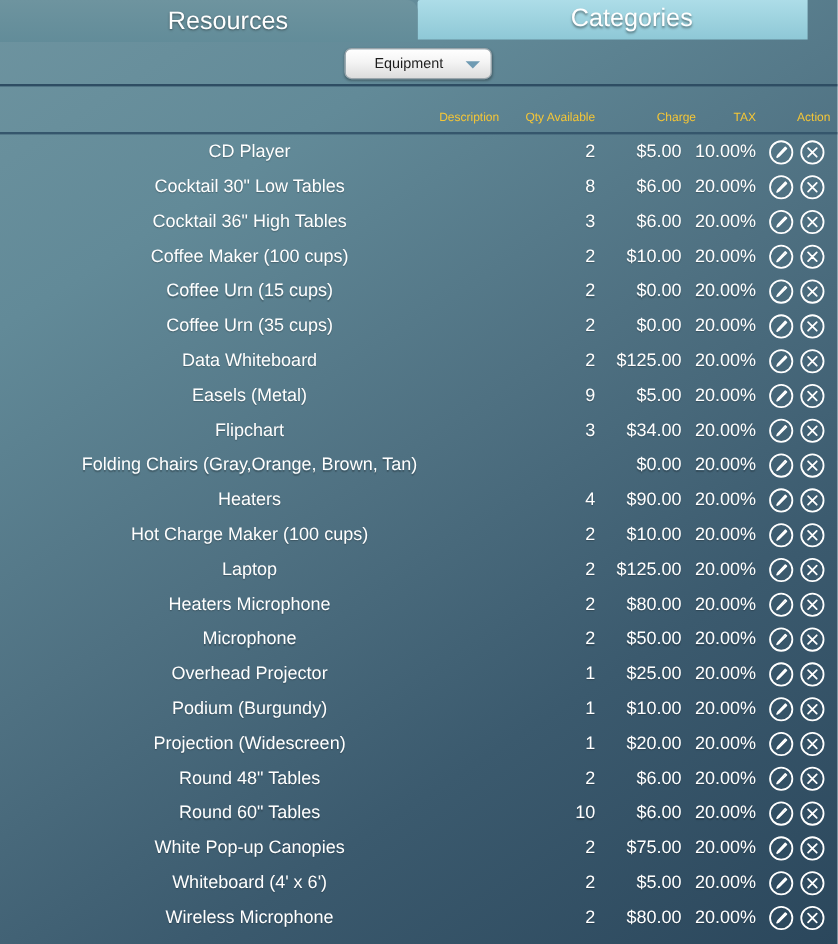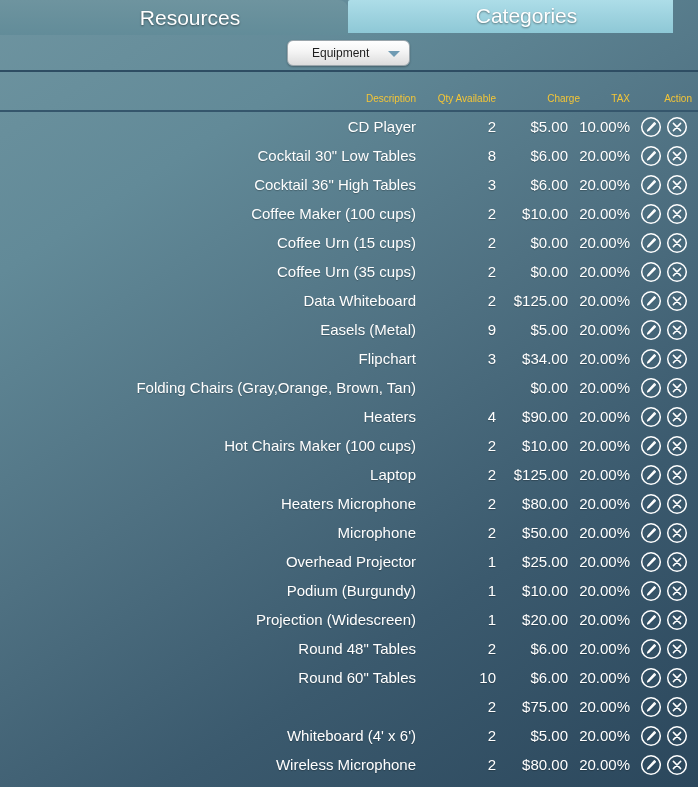--- a/index.html
+++ b/index.html
@@ -139,21 +139,21 @@
     height: 29px;
     line-height: 29px;
     font-size: 15px;
     color: #ffffff;
     text-align: right;
     white-space: nowrap;
     overflow: hidden;
     text-shadow: 0 1px 1px rgba(0,0,0,0.25);
   }
 
-  .c-desc   { left: 0;     width: 424px; padding-right: 8px; }
+  .c-desc   { left: 0;     width: 424px; padding-right: 8px; text-align: center; }
   .c-qty    { left: 424px; width: 80px;  padding-right: 8px; }
   .c-charge { left: 504px; width: 68px;  padding-right: 4px; }
   .c-tax    { left: 572px; width: 62px;  padding-right: 4px; }
 
   .c-action {
     left: 634px;
     width: 64px;
     height: 29px;
     display: flex;
     align-items: center;
@@ -413,21 +413,21 @@
           </span>
           <span class="icon-btn">
             <svg width="22" height="22" viewBox="0 0 22 22">
               <circle cx="11" cy="11" r="9.3" fill="none" stroke="#ffffff" stroke-width="1.5"></circle>
               <path d="M7.4 7.4 L14.6 14.6 M14.6 7.4 L7.4 14.6" stroke="#ffffff" stroke-width="1.5" stroke-linecap="round"></path>
             </svg>
           </span>
         </div>
       </div>
       <div class="row">
-        <div class="cell c-desc">Hot Chairs Maker (100 cups)</div>
+        <div class="cell c-desc">Hot Charge Maker (100 cups)</div>
         <div class="cell c-qty">2</div>
         <div class="cell c-charge">$10.00</div>
         <div class="cell c-tax">20.00%</div>
         <div class="cell c-action">
           <span class="icon-btn">
             <svg width="22" height="22" viewBox="0 0 22 22">
               <circle cx="11" cy="11" r="9.3" fill="none" stroke="#ffffff" stroke-width="1.5"></circle>
               <path d="M14.4 6.8 L15.4 7.8 L9.1 14.1 L7.5 15 L8.3 13.4 Z" fill="none" stroke="#ffffff" stroke-width="1.3" stroke-linejoin="round"></path>
             </svg>
           </span>
@@ -593,20 +593,21 @@
           </span>
           <span class="icon-btn">
             <svg width="22" height="22" viewBox="0 0 22 22">
               <circle cx="11" cy="11" r="9.3" fill="none" stroke="#ffffff" stroke-width="1.5"></circle>
               <path d="M7.4 7.4 L14.6 14.6 M14.6 7.4 L7.4 14.6" stroke="#ffffff" stroke-width="1.5" stroke-linecap="round"></path>
             </svg>
           </span>
         </div>
       </div>
       <div class="row">
+        <div class="cell c-desc">White Pop-up Canopies</div>
         <div class="cell c-qty">2</div>
         <div class="cell c-charge">$75.00</div>
         <div class="cell c-tax">20.00%</div>
         <div class="cell c-action">
           <span class="icon-btn">
             <svg width="22" height="22" viewBox="0 0 22 22">
               <circle cx="11" cy="11" r="9.3" fill="none" stroke="#ffffff" stroke-width="1.5"></circle>
               <path d="M14.4 6.8 L15.4 7.8 L9.1 14.1 L7.5 15 L8.3 13.4 Z" fill="none" stroke="#ffffff" stroke-width="1.3" stroke-linejoin="round"></path>
             </svg>
           </span>

